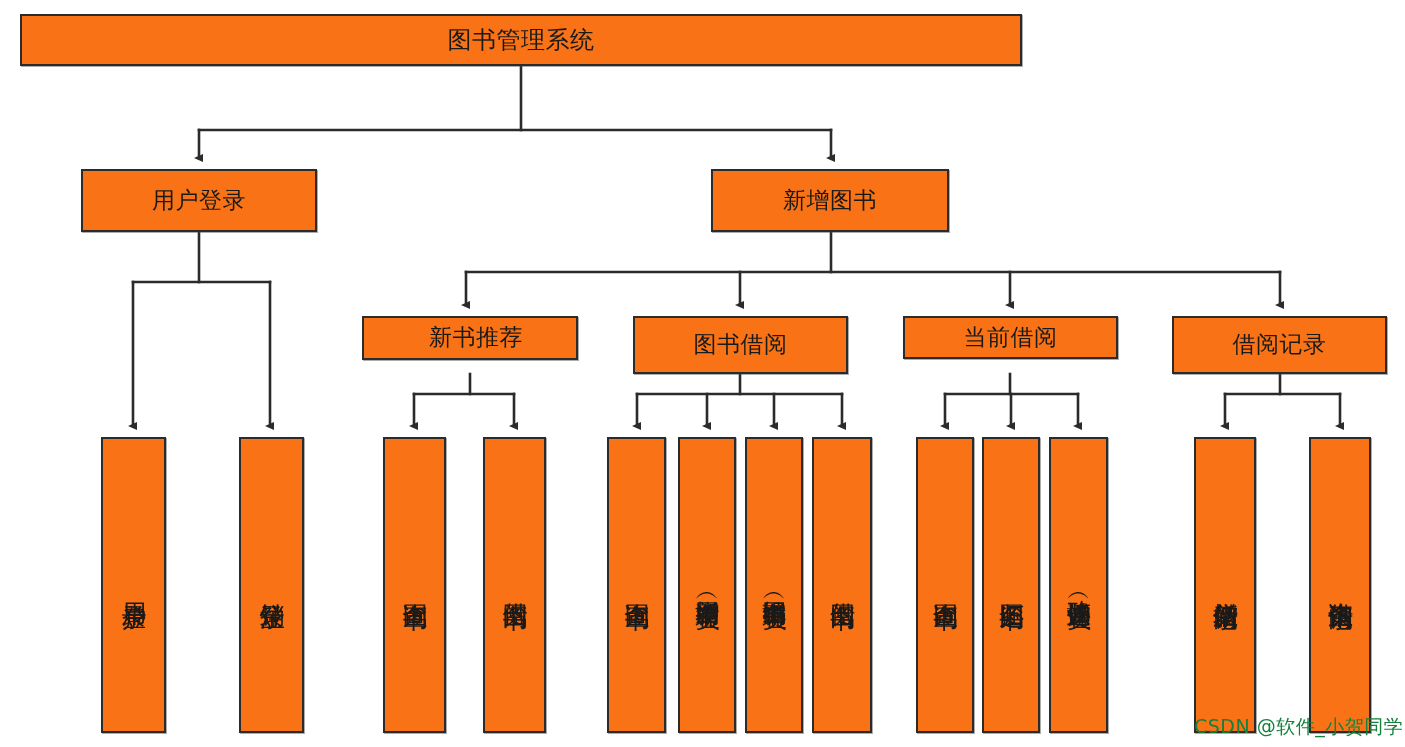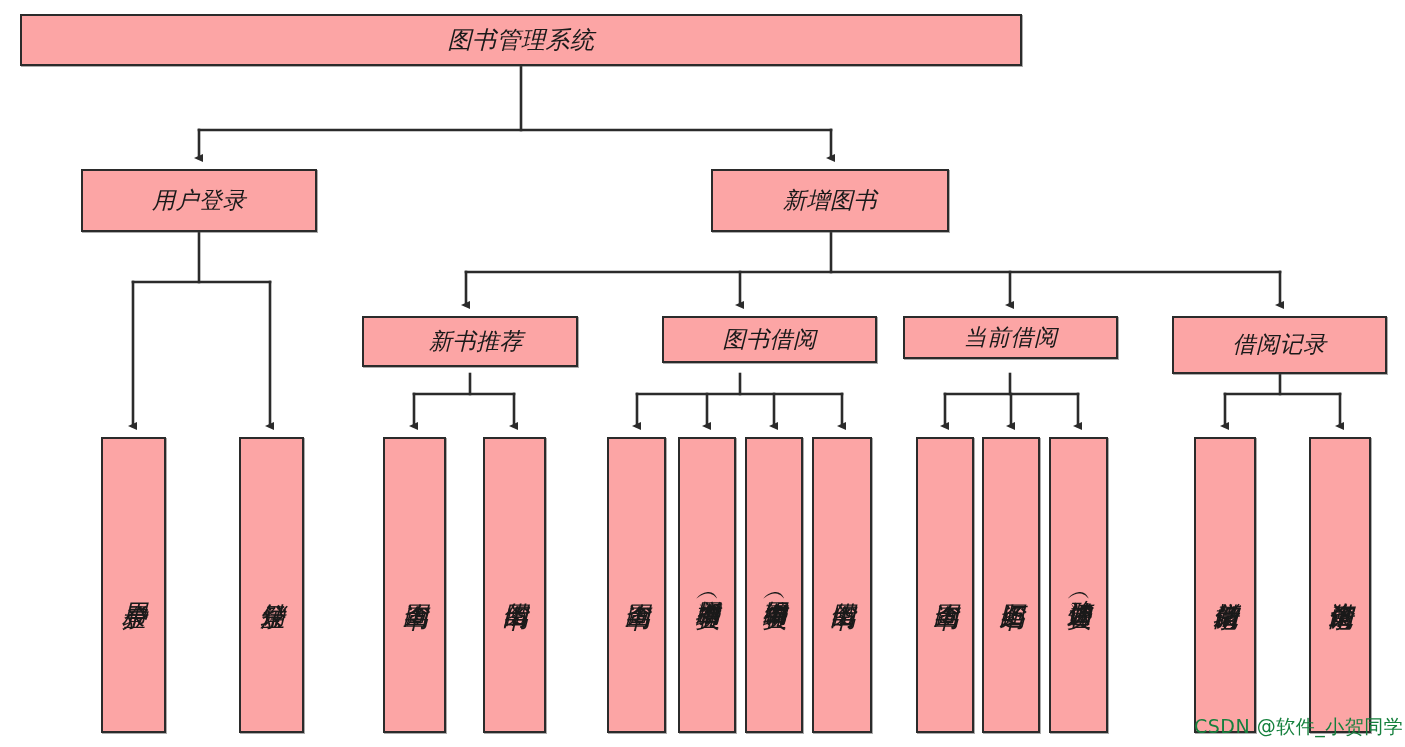--- a/index.html
+++ b/index.html
@@ -23,27 +23,26 @@
     position: absolute;
     left: 0;
     top: 0;
     width: 1405px;
     height: 747px;
     pointer-events: none;
   }
   .node {
     position: absolute;
     border: 2px solid #2b2b2b;
-    background: #fca5a5;
+    background: #f97316;
     display: flex;
     align-items: center;
     justify-content: center;
     color: #1a1a1a;
     box-shadow: 1px 1px 0 rgba(70,70,70,0.45);
-    font-style: italic;
   }
   .node-label {
     display: block;
     text-align: center;
     line-height: 1.12;
     color: #1a1a1a;
   }
   
   .node.horiz .node-label {
     font-size: 23px;
@@ -138,24 +137,24 @@
     <span class="node-label">图书管理系统</span>
   </div>
 
   <div class="node horiz" style="left:81px; top:169px; width:236px; height:63px;">
     <span class="node-label">用户登录</span>
   </div>
   <div class="node horiz" style="left:711px; top:169px; width:238px; height:63px;">
     <span class="node-label">新增图书</span>
   </div>
 
-  <div class="node horiz" style="left:362px; top:316px; width:216px; height:51px;padding-left:12px;">
+  <div class="node horiz" style="left:362px; top:316px; width:216px; height:44px;padding-left:12px;">
     <span class="node-label">新书推荐</span>
   </div>
-  <div class="node horiz" style="left:633px; top:316px; width:215px; height:47px;margin-left:29px;">
+  <div class="node horiz" style="left:633px; top:316px; width:215px; height:58px;">
     <span class="node-label">图书借阅</span>
   </div>
   <div class="node horiz" style="left:903px; top:316px; width:215px; height:43px;">
     <span class="node-label">当前借阅</span>
   </div>
   <div class="node horiz" style="left:1172px; top:316px; width:215px; height:58px;">
     <span class="node-label">借阅记录</span>
   </div>
 
   <div class="node vert" style="left:101px; top:437px; width:65px; height:296px;">

